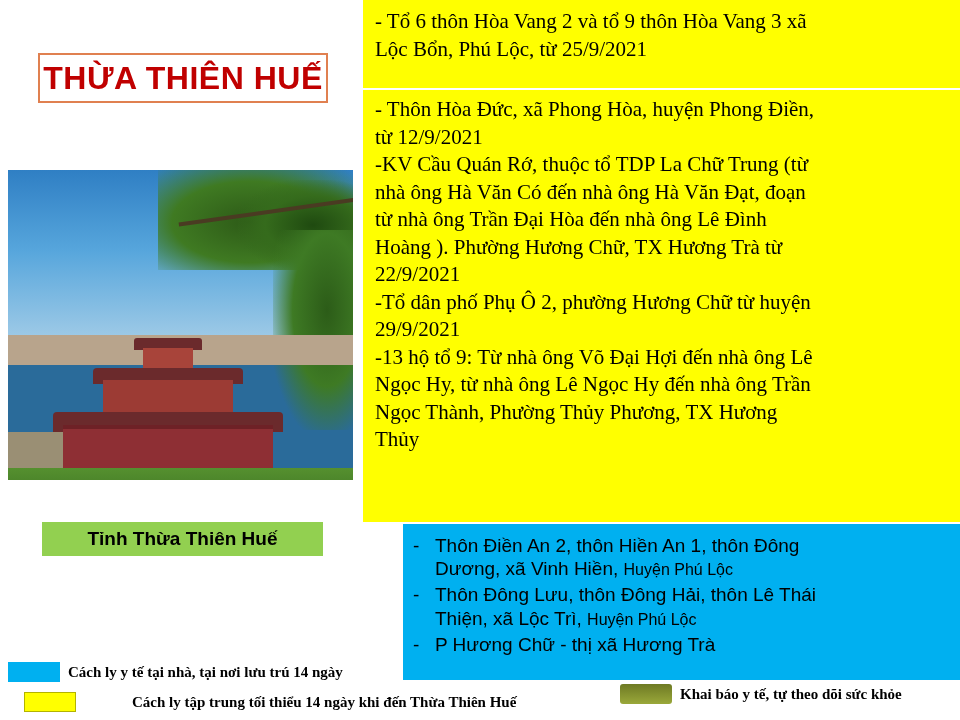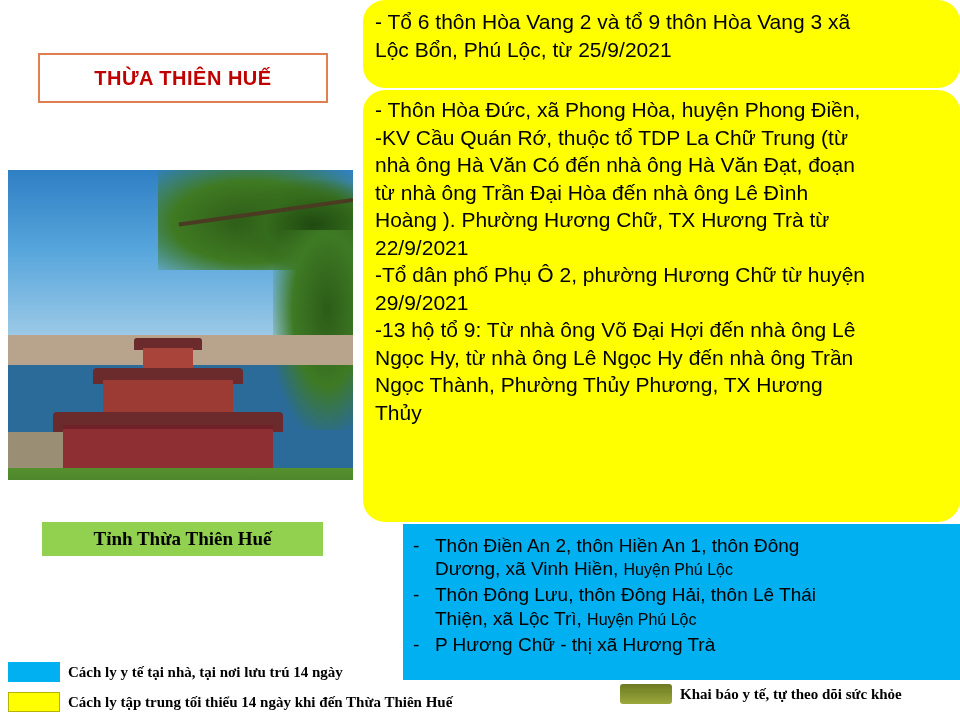--- a/index.html
+++ b/index.html
@@ -30,21 +30,21 @@
     border: 2px solid #e08050;
     background: #ffffff;
     display: flex;
     align-items: center;
     justify-content: center;
     box-sizing: border-box;
   }
   .title-text {
     font-family: "Liberation Sans", sans-serif;
     font-weight: bold;
-    font-size: 20px;
+    font-size: 32px;
     color: #c00000;
     letter-spacing: 0.5px;
     white-space: nowrap;
   }
 
   
   .photo {
     position: absolute;
     left: 8px;
     top: 170px;
@@ -145,35 +145,34 @@
     left: 42px;
     top: 522px;
     width: 281px;
     height: 34px;
     background: #92d050;
     display: flex;
     align-items: center;
     justify-content: center;
   }
   .province-text {
-    font-family: Liberation Serif, serif;
+    font-family: Liberation Sans, sans-serif;
     font-weight: bold;
     font-size: 19px;
     color: #000000;
     white-space: nowrap;
   }
 
   
   .yellow-box {
     position: absolute;
     background: #ffff00;
     box-sizing: border-box;
-    font-family: Liberation Sans, sans-serif;
+    font-family: Liberation Serif, serif;
     color: #000000;
-    border-radius: 22px;
   }
   .yellow-top {
     left: 363px;
     top: 0px;
     width: 597px;
     height: 88px;
     padding: 8px 10px 4px 12px;
     font-size: 21px;
     line-height: 1.32;
   }
@@ -220,21 +219,21 @@
     font-size: 16px;
   }
 
   
   .legend-row {
     position: absolute;
     display: flex;
     align-items: center;
   }
   .legend-1 { left: 8px; top: 662px; }
-  .legend-2 { left: 8px; top: 692px; }
+  .legend-2 { left: 24px; top: 692px; gap: 48px; }
   .legend-3 { left: 620px; top: 684px; }
 
   .swatch {
     width: 52px;
     height: 20px;
     flex: 0 0 52px;
     margin-right: 8px;
   }
   .swatch-blue { background: #00b0f0; }
   .swatch-yellow { background: #ffff00; border: 1px solid #b3b300; box-sizing: border-box; }
@@ -282,20 +281,21 @@
     <span class="province-text">Tỉnh Thừa Thiên Huế</span>
   </div>
 
   <div class="yellow-box yellow-top">
     <p>-  Tổ 6 thôn Hòa Vang 2 và tổ 9 thôn Hòa Vang 3 xã</p>
     <p> Lộc Bổn, Phú Lộc, từ 25/9/2021</p>
   </div>
 
   <div class="yellow-box yellow-main">
     <p>-  Thôn Hòa Đức, xã Phong Hòa, huyện Phong Điền,</p>
+    <p>từ 12/9/2021</p>
     <p>-KV Cầu Quán Rớ, thuộc tổ TDP La Chữ Trung (từ</p>
     <p>nhà ông Hà Văn Có đến nhà ông Hà Văn Đạt, đoạn</p>
     <p>từ nhà ông Trần Đại Hòa đến nhà ông Lê Đình</p>
     <p>Hoàng ). Phường Hương Chữ, TX Hương Trà từ</p>
     <p>22/9/2021</p>
     <p>-Tổ dân phố Phụ Ô 2, phường Hương Chữ từ huyện</p>
     <p>29/9/2021</p>
     <p>-13 hộ tổ 9: Từ nhà ông Võ Đại Hợi đến nhà ông Lê</p>
     <p>Ngọc Hy, từ nhà ông Lê Ngọc Hy đến nhà ông Trần</p>
     <p>Ngọc Thành, Phường Thủy Phương, TX Hương</p>

